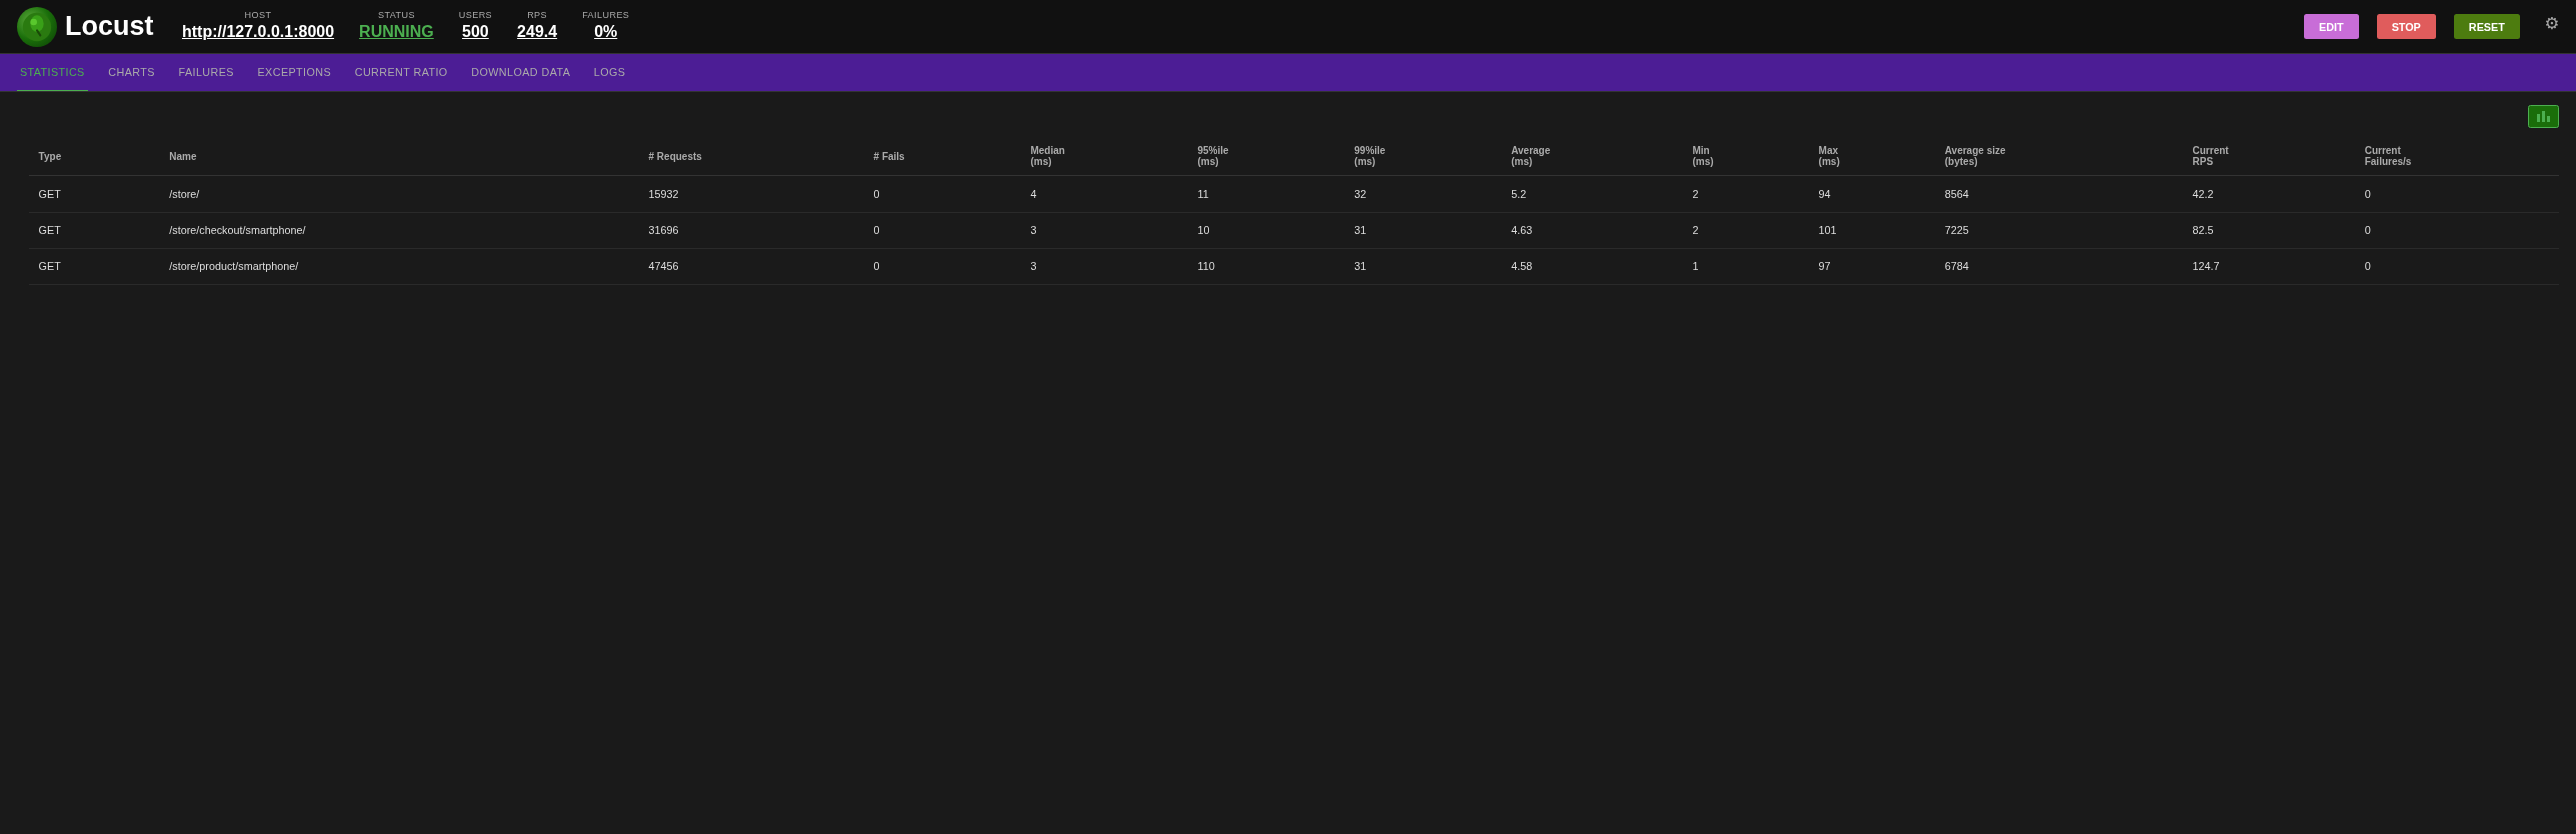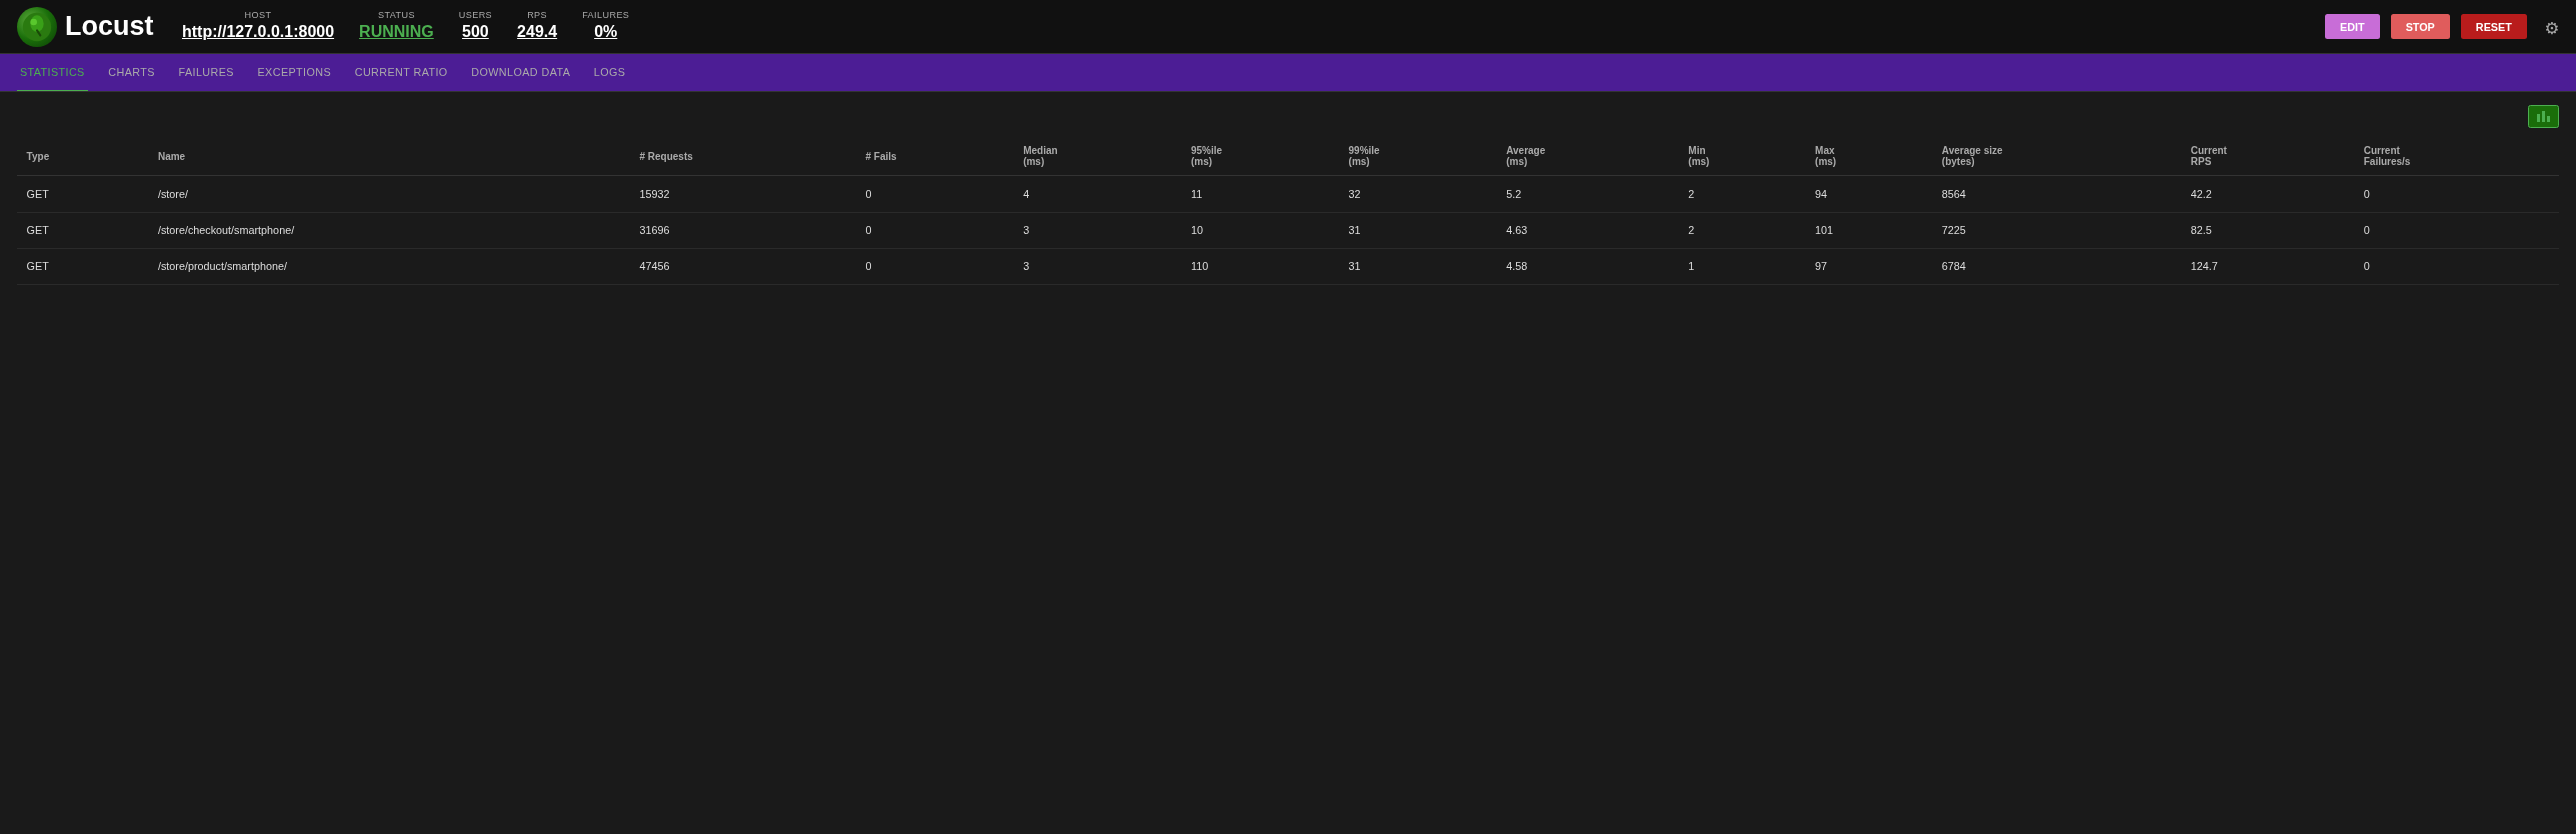--- a/index.html
+++ b/index.html
@@ -63,22 +63,22 @@
       font-size: 16px;
       color: #fff;
       font-weight: bold;
       text-decoration: underline;
     }
     .header-stat-value.running {
       color: #4caf50;
     }
     .header-buttons {
       display: flex;
-      align-items: flex-end;
-      gap: 11px;
+      align-items: flex-start;
+      gap: 18px;
     }
     .btn-edit {
       background-color: #c86dd7;
       color: #fff;
       border: none;
       padding: 6.7px 15px;
       font-size: 10.8px;
       font-weight: bold;
       cursor: pointer;
       border-radius: 2.5px;
@@ -87,21 +87,21 @@
       background-color: #e05c5c;
       color: #fff;
       border: none;
       padding: 6.7px 15px;
       font-size: 10.8px;
       font-weight: bold;
       cursor: pointer;
       border-radius: 2.5px;
     }
     .btn-reset {
-      background-color: #b91c1c;
+      background-color: #4d7c0f;
       color: #fff;
       border: none;
       padding: 6.7px 15px;
       font-size: 10.8px;
       font-weight: bold;
       cursor: pointer;
       border-radius: 2.5px;
     }
     .gear-icon {
       color: #aaa;
@@ -129,20 +129,21 @@
       letter-spacing: 0.4px;
     }
     .nav-tab.active {
       color: #4caf50;
       border-bottom: 1.7px solid #4caf50;
     }
 
     
     .main-content {
       padding: 13.3px 16.6px;
+      margin-left: 12px;
     }
 
     
     .toolbar-row {
       display: flex;
       justify-content: flex-end;
       margin-bottom: 8.3px;
     }
     .columns-icon-btn {
       background-color: #1a6e0a;

